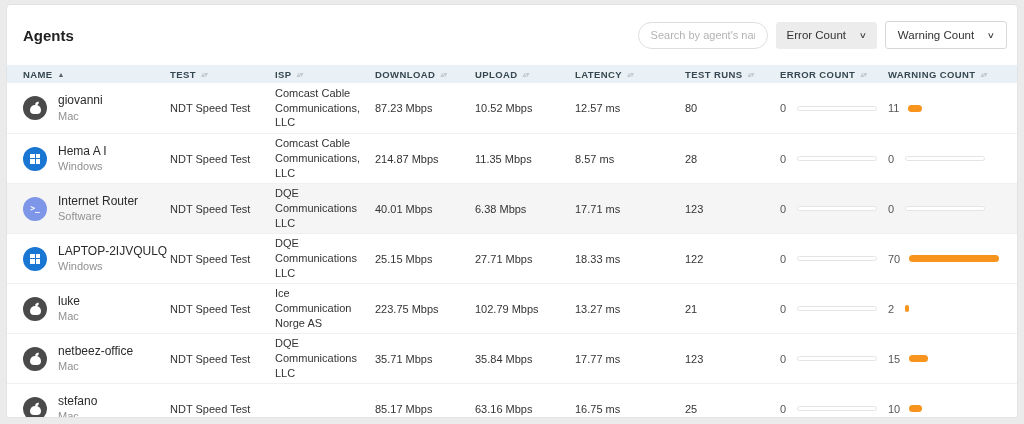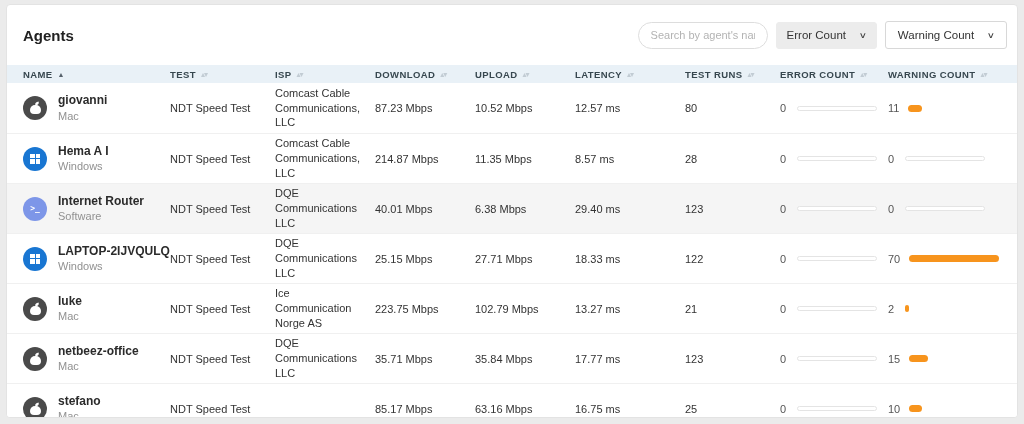--- a/index.html
+++ b/index.html
@@ -46,21 +46,21 @@
     font-size:9.5px; font-weight:bold; color:#37474f; letter-spacing:.4px;
   }
   .th { display:flex; align-items:center; gap:5px; cursor:pointer; }
   .th:first-child { padding-left:16px; }
   .sort-asc { font-size:7px; color:#56616b; }
   .sort-both { font-size:8px; color:#c2ccd4; letter-spacing:-1px; }
   .trow { height:50px; border-top:1px solid #f0f0f0; background:#fff; font-size:11px; color:#333; }
   .trow:first-child { border-top:none; }
   .trow.highlight { background:#f5f5f5; }
   .name-cell { display:flex; align-items:center; gap:11px; padding-left:16px; }
-  .agent-name { font-size:12px; font-weight:bold; color:#2b2b2b; line-height:1.35; }
+  .agent-name { font-size:12px; font-weight:normal; color:#2b2b2b; line-height:1.35; }
   .agent-os { font-size:11px; color:#919191; line-height:1.35; }
   .cell.wrap { padding-right:14px; line-height:1.35; }
   
   .avatar {
     width:24px; height:24px; border-radius:50%; flex:0 0 24px;
     display:flex; align-items:center; justify-content:center; position:relative;
   }
   .avatar.mac { background:#4a4a4a; }
   .avatar.windows { background:#1976d2; }
   .avatar.software { background:#7d96e8; }
@@ -208,21 +208,21 @@
           </span>
       <span>
         <div class="agent-name">Internet Router</div>
         <div class="agent-os">Software</div>
       </span>
     </div>
     <div class="cell">NDT Speed Test</div>
     <div class="cell wrap">DQE Communications LLC</div>
     <div class="cell">40.01 Mbps</div>
     <div class="cell">6.38 Mbps</div>
-    <div class="cell">29.40 ms</div>
+    <div class="cell">17.71 ms</div>
     <div class="cell">123</div>
     <div class="cell count-cell">
       <span class="count-num">0</span>
     <span class="track"></span>
         </div>
     <div class="cell count-cell">
       <span class="count-num">0</span>
     <span class="track"></span>
         </div>
   </div>

